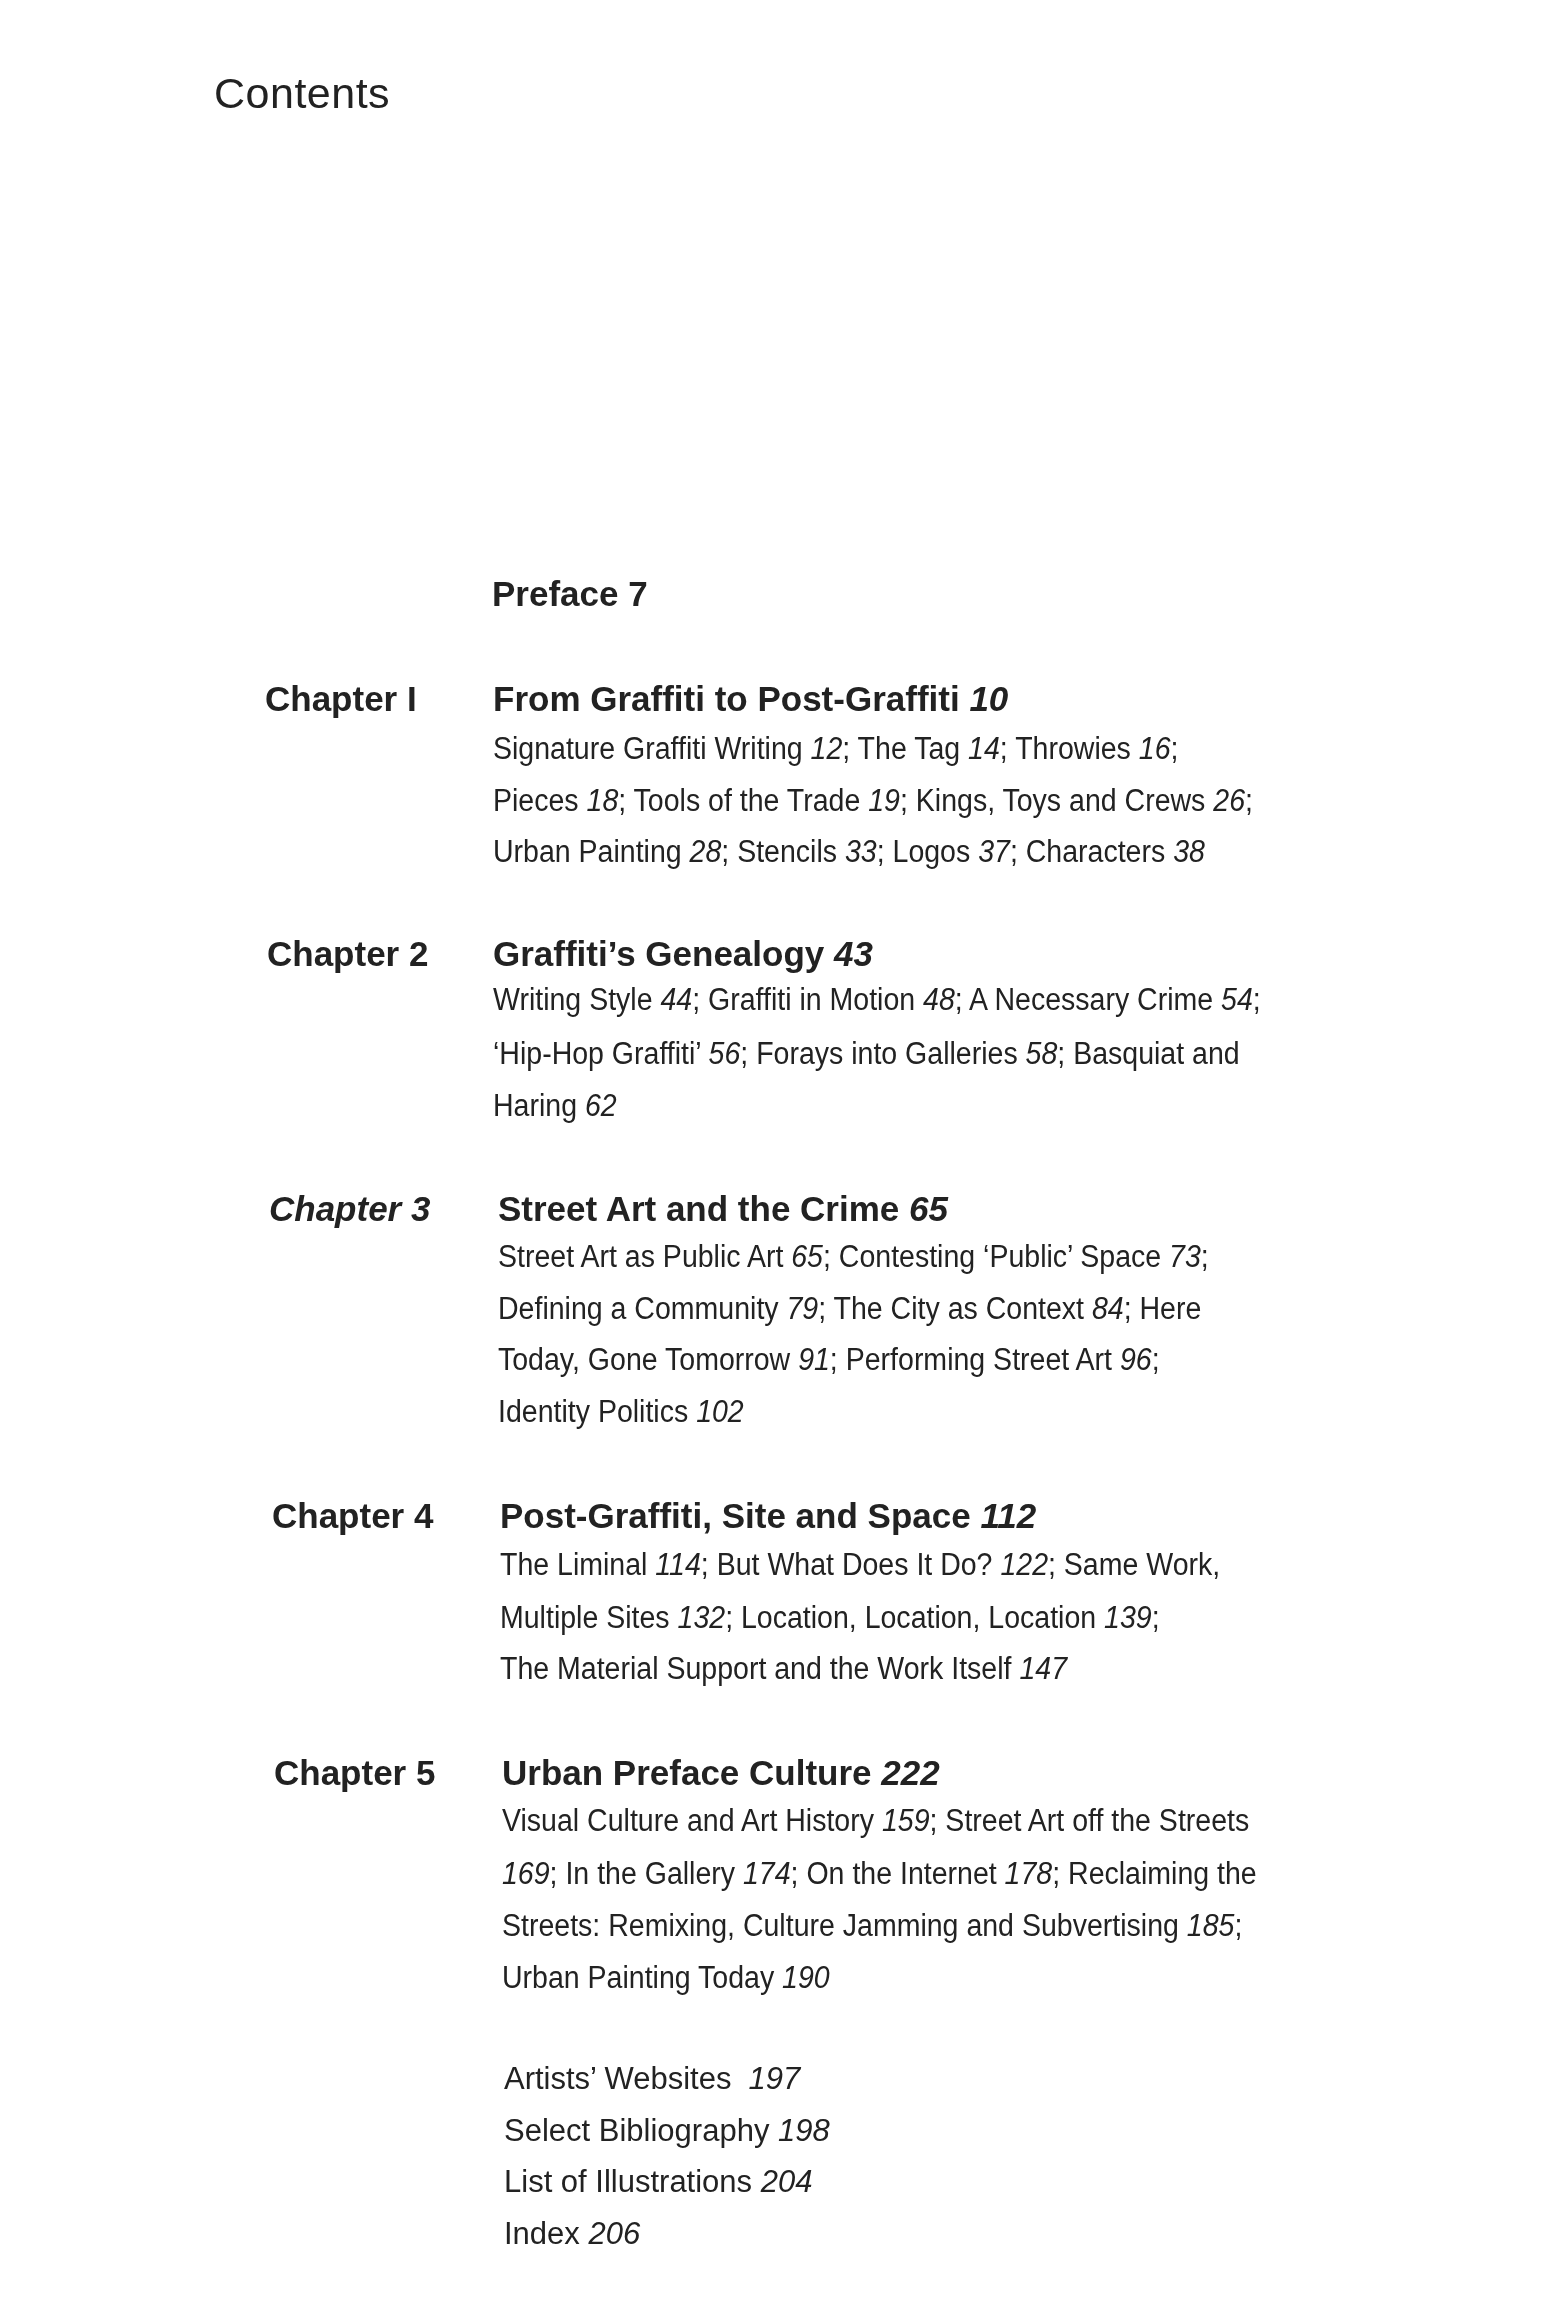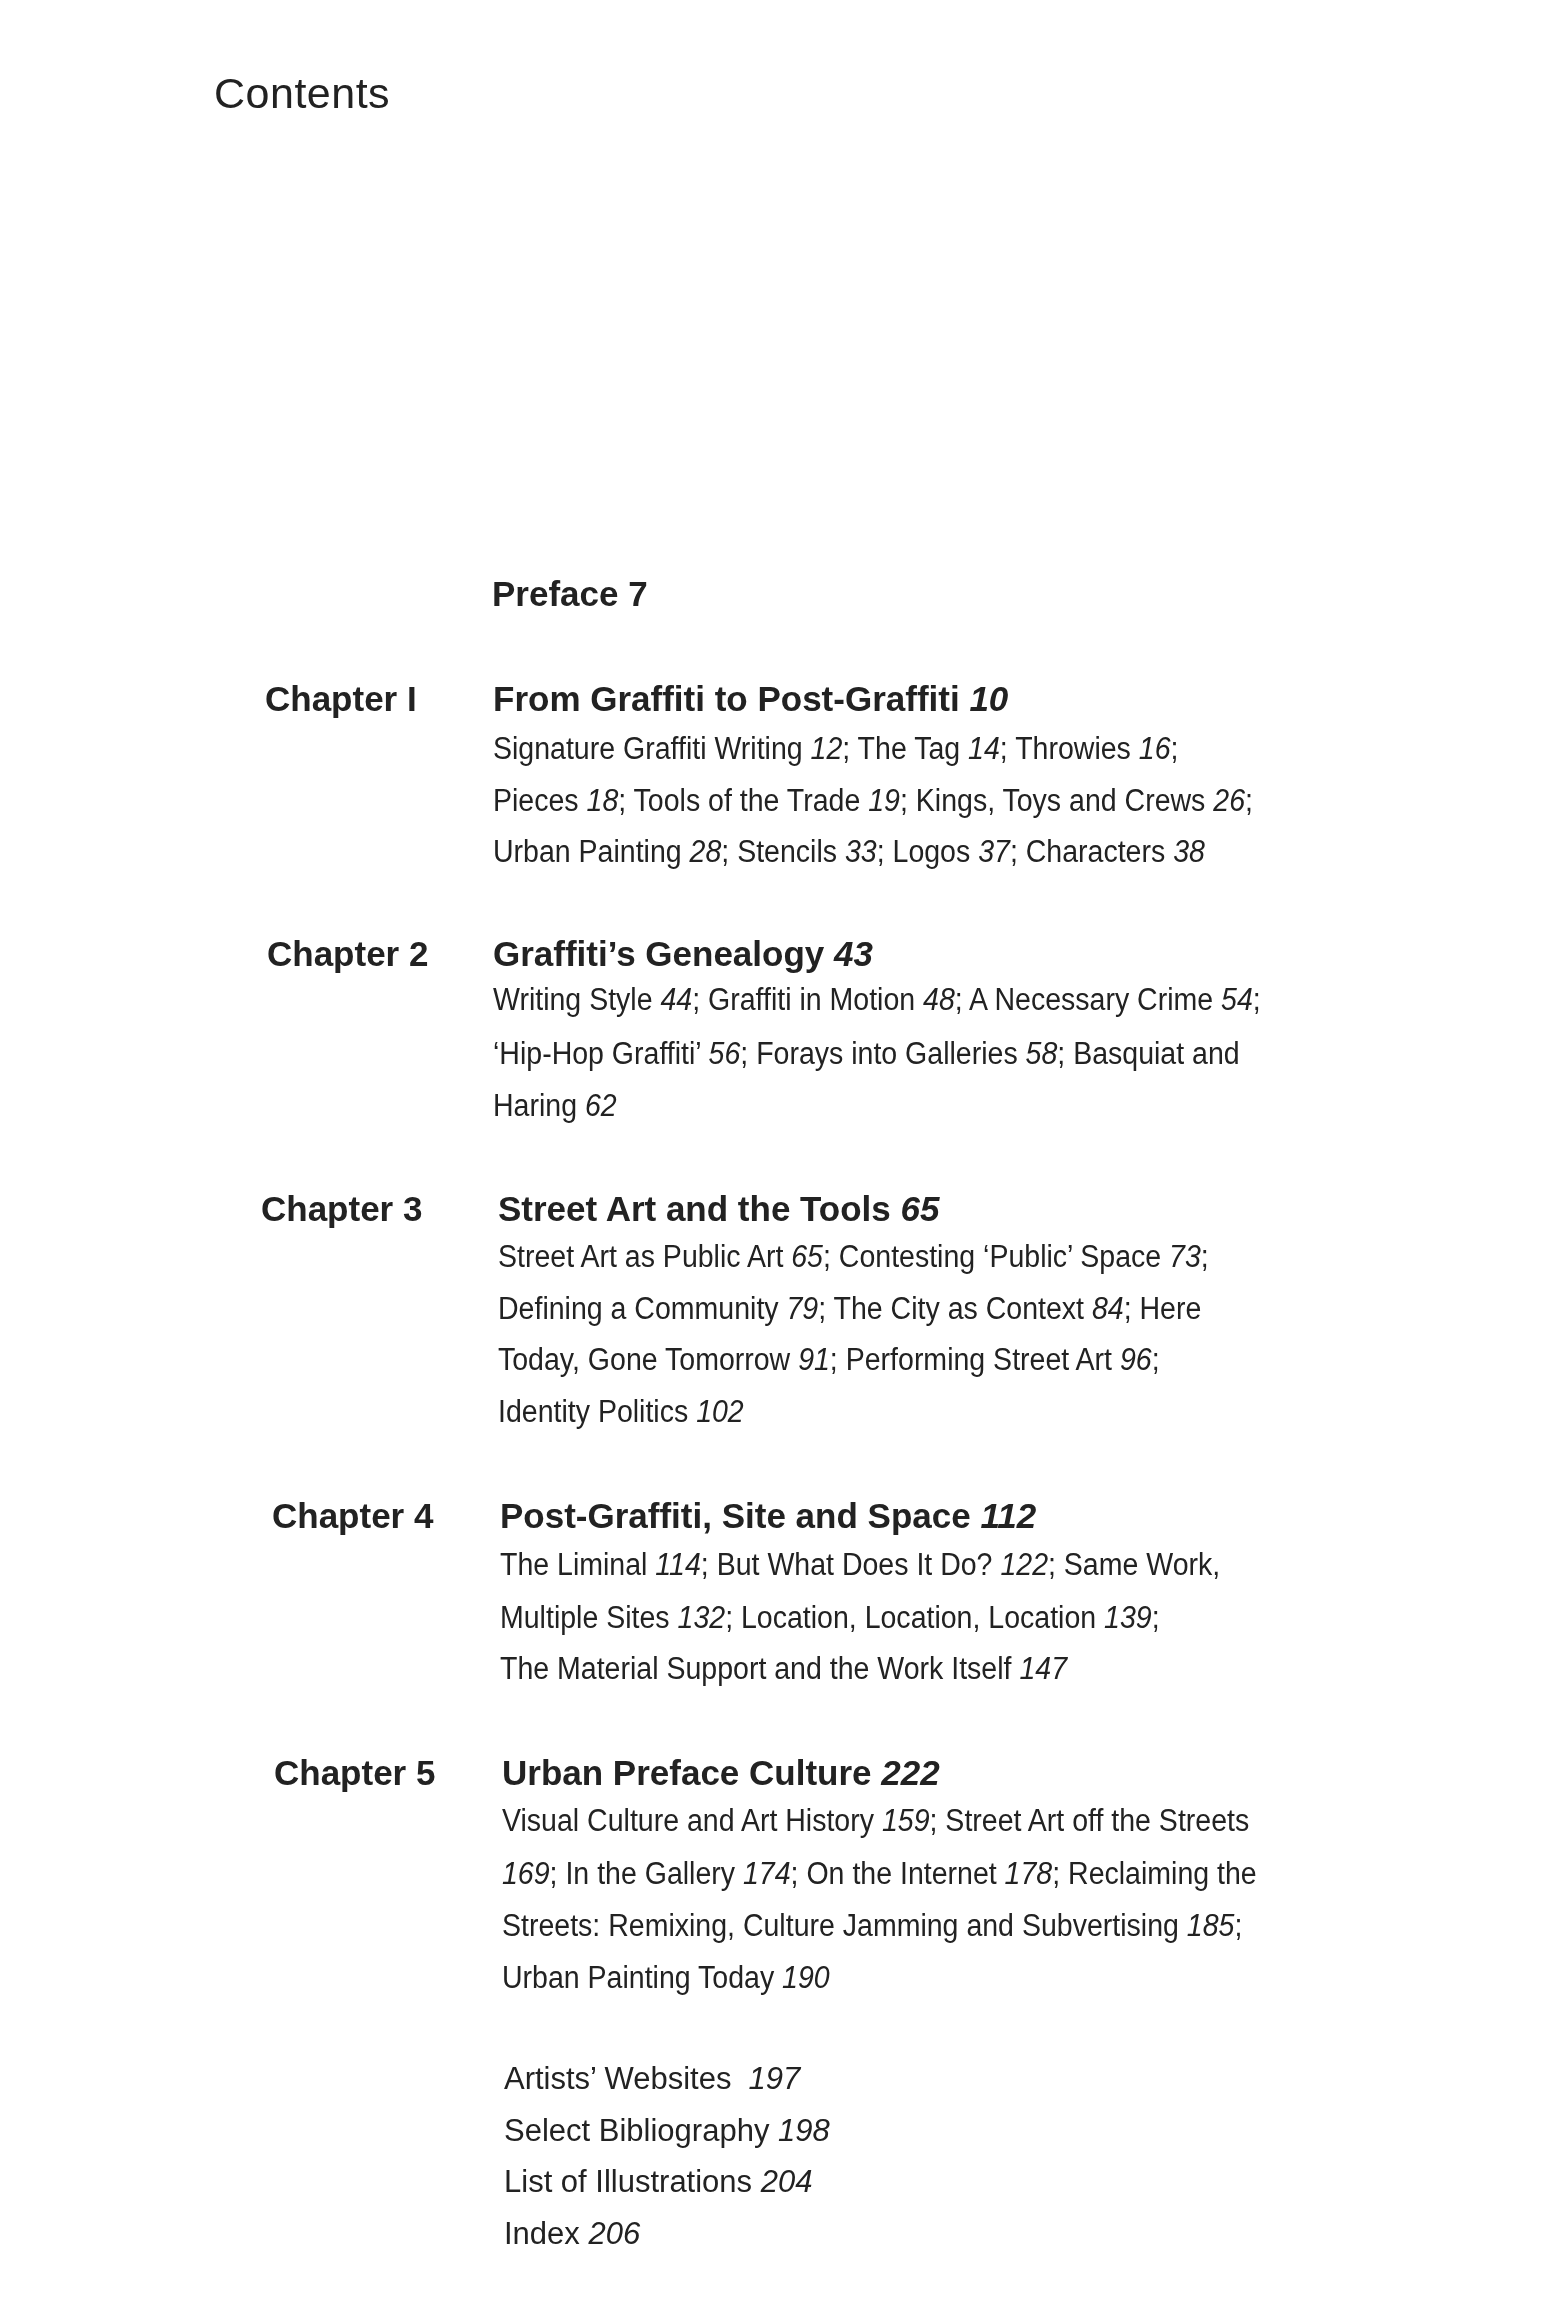--- a/index.html
+++ b/index.html
@@ -34,22 +34,22 @@
         <div class="abs line" style="left: 493px; top: 836px; transform: scaleX(0.92);"><span>Urban Painting </span><span class="pg">28</span><span>; Stencils </span><span class="pg">33</span><span>; Logos </span><span class="pg">37</span><span>; Characters </span><span class="pg">38</span></div>
       </div>
       <div>
         <div class="abs chapter-label" style="left: 255px; top: 936px;">Chapter 2</div>
         <div class="abs chapter-title" style="left: 493px; top: 936px;"><span>Graffiti’s Genealogy</span> <span class="pg">43</span></div>
         <div class="abs line" style="left: 493px; top: 984px; transform: scaleX(0.92);"><span>Writing Style </span><span class="pg">44</span><span>; Graffiti in Motion </span><span class="pg">48</span><span>; A Necessary Crime </span><span class="pg">54</span><span>;</span></div>
         <div class="abs line" style="left: 493px; top: 1038px; transform: scaleX(0.92);"><span>‘Hip-Hop Graffiti’ </span><span class="pg">56</span><span>; Forays into Galleries </span><span class="pg">58</span><span>; Basquiat and</span></div>
         <div class="abs line" style="left: 493px; top: 1090px; transform: scaleX(0.92);"><span>Haring </span><span class="pg">62</span></div>
       </div>
       <div>
-        <div class="abs chapter-label" style="left: 249px; top: 1191px;">Chapter 3</div>
-        <div class="abs chapter-title" style="left: 498px; top: 1191px;"><span>Street Art and the Tools</span> <span class="pg">65</span></div>
+        <div class="abs chapter-label" style="left: 257px; top: 1191px; font-style: italic;">Chapter 3</div>
+        <div class="abs chapter-title" style="left: 498px; top: 1191px;"><span>Street Art and the Crime</span> <span class="pg">65</span></div>
         <div class="abs line" style="left: 498px; top: 1241px; transform: scaleX(0.92);"><span>Street Art as Public Art </span><span class="pg">65</span><span>; Contesting ‘Public’ Space </span><span class="pg">73</span><span>;</span></div>
         <div class="abs line" style="left: 498px; top: 1293px; transform: scaleX(0.92);"><span>Defining a Community </span><span class="pg">79</span><span>; The City as Context </span><span class="pg">84</span><span>; Here</span></div>
         <div class="abs line" style="left: 498px; top: 1344px; transform: scaleX(0.92);"><span>Today, Gone Tomorrow </span><span class="pg">91</span><span>; Performing Street Art </span><span class="pg">96</span><span>;</span></div>
         <div class="abs line" style="left: 498px; top: 1396px; transform: scaleX(0.92);"><span>Identity Politics </span><span class="pg">102</span></div>
       </div>
       <div>
         <div class="abs chapter-label" style="left: 260px; top: 1498px;">Chapter 4</div>
         <div class="abs chapter-title" style="left: 500px; top: 1498px;"><span>Post-Graffiti, Site and Space</span> <span class="pg">112</span></div>
         <div class="abs line" style="left: 500px; top: 1549px; transform: scaleX(0.92);"><span>The Liminal </span><span class="pg">114</span><span>; But What Does It Do? </span><span class="pg">122</span><span>; Same Work,</span></div>
         <div class="abs line" style="left: 500px; top: 1602px; transform: scaleX(0.92);"><span>Multiple Sites </span><span class="pg">132</span><span>; Location, Location, Location </span><span class="pg">139</span><span>;</span></div>

